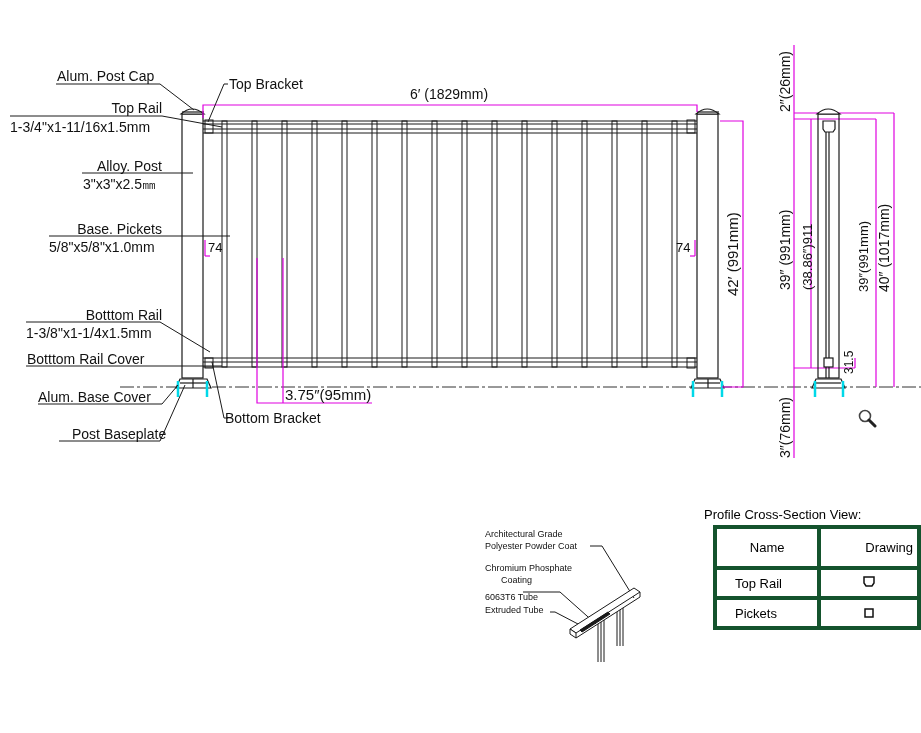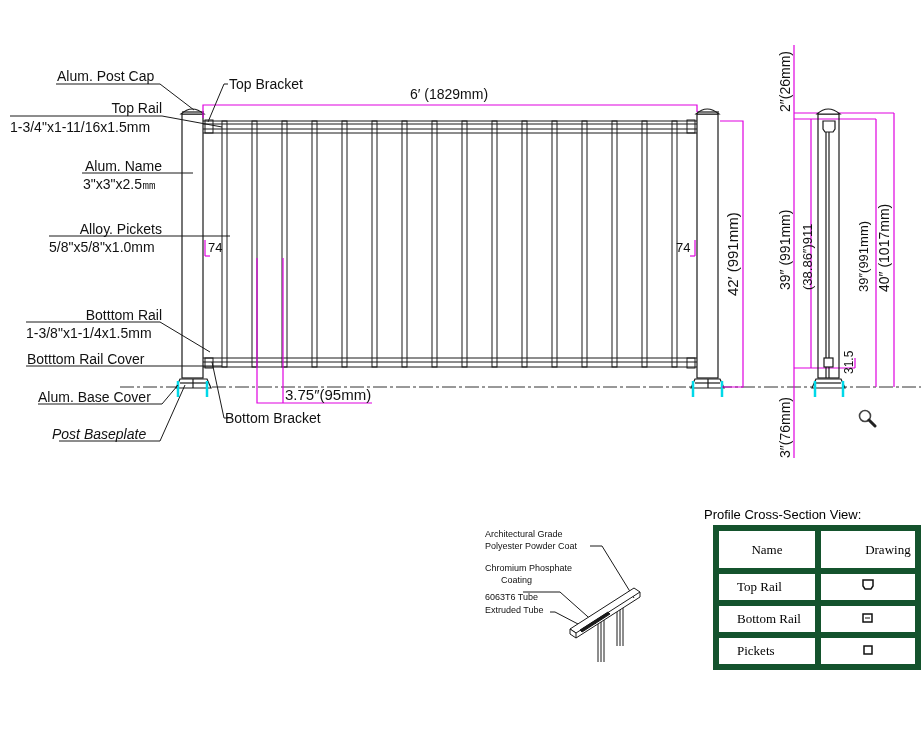--- a/index.html
+++ b/index.html
@@ -6,21 +6,21 @@
   body { width:921px; height:733px; position:relative; overflow:hidden;
          font-family:"Liberation Sans", sans-serif; color:#000; }
   #canvas { position:absolute; left:0; top:0; width:921px; height:733px; }
   .lbl { position:absolute; font-size:14px; line-height:16px; white-space:nowrap; color:#111; }
   .lbl.r { text-align:right; }
   .dim { position:absolute; font-size:14px; color:#111; white-space:nowrap; }
   .vert { transform-origin:left top; transform:rotate(-90deg); }
   .small { position:absolute; font-size:9px; line-height:11px; color:#111; white-space:nowrap; }
   .pct-title { position:absolute; left:704px; top:507px; font-size:13px; }
   table.pcs { position:absolute; left:713px; top:525px; border-collapse:collapse; font-size:13px; }
-  table.pcs td { border:6px solid #14532d; padding:0;font-family:Liberation Serif, serif; }
+  table.pcs td { border:4px solid #14532d; padding:0; }
   .zoom-btn { position:absolute; left:857px; top:408px; width:20px; height:20px; cursor:pointer; }
 </style>
 </head>
 <body>
 
 <svg id="canvas" viewBox="0 0 921 733" xmlns="http://www.w3.org/2000/svg">
 
   <line x1="120" y1="387" x2="921" y2="387" stroke="#333" stroke-width="1" stroke-dasharray="14,3,3,3"></line>
 
   <g stroke="#1a1a1a" fill="none" stroke-width="1.2">
@@ -149,30 +149,30 @@
     <line x1="617" y1="612" x2="617" y2="646"></line>
     <line x1="620" y1="610" x2="620" y2="646"></line>
     <line x1="623" y1="608" x2="623" y2="646"></line>
   </g>
 </svg>
 
 <div class="lbl" style="left:57px;top:68px;text-align:center;">Alum. Post Cap</div>
 <div class="lbl" style="left:229px;top:76px;">Top Bracket</div>
 <div class="lbl r" style="left:10px;top:100px;width:152px;">Top Rail</div>
 <div class="lbl" style="left:10px;top:119px;">1-3/4"x1-11/16x1.5mm</div>
-<div class="lbl r" style="left:60px;top:158px;width:102px;">Alum. Name</div>
+<div class="lbl r" style="left:60px;top:158px;width:102px;">Alloy. Post</div>
 <div class="lbl" style="left:83px;top:176px;">3"x3"x2.5㎜</div>
-<div class="lbl r" style="left:40px;top:221px;width:122px;">Alloy. Pickets</div>
+<div class="lbl r" style="left:40px;top:221px;width:122px;">Base. Pickets</div>
 <div class="lbl" style="left:49px;top:239px;">5/8"x5/8"x1.0mm</div>
 <div class="lbl r" style="left:40px;top:307px;width:122px;">Botttom Rail</div>
 <div class="lbl" style="left:26px;top:325px;">1-3/8"x1-1/4x1.5mm</div>
 <div class="lbl" style="left:27px;top:351px;">Botttom Rail Cover</div>
 <div class="lbl" style="left:38px;top:389px;">Alum. Base Cover</div>
 <div class="lbl" style="left:225px;top:410px;">Bottom Bracket</div>
-<div class="lbl" style="left:52px;top:426px;font-style:italic;">Post Baseplate</div>
+<div class="lbl" style="left:72px;top:426px;">Post Baseplate</div>
 
 <div class="dim" style="left:410px;top:86px;">6′ (1829mm)</div>
 <div class="dim" style="left:208px;top:240px;font-size:13px;">74</div>
 <div class="dim" style="left:676px;top:240px;font-size:13px;">74</div>
 <div class="dim vert" style="left:724px;top:296px;font-size:15px;">42′ (991mm)</div>
 <div class="dim" style="left:285px;top:386px;font-size:15px;">3.75″(95mm)</div>
 
 <div class="dim vert" style="left:777px;top:112px;font-size:14px;">2″(26mm)</div>
 <div class="dim vert" style="left:777px;top:290px;font-size:14px;">39″ (991mm)</div>
 <div class="dim vert" style="left:800px;top:290px;font-size:13px;">(38.86″)911</div>
@@ -197,29 +197,20 @@
   </tr>
   <tr>
     <td style="height:26px;padding-left:18px;">Top Rail</td>
     <td style="text-align:center;">
       <svg width="12" height="12" viewBox="0 0 12 12">
             <path d="M1 1 H11 V7 L9 10 H3 L1 7 Z" fill="none" stroke="#111" stroke-width="1.5"></path>
           </svg>
     </td>
   </tr>
   <tr>
-    <td style="height:26px;padding-left:18px;">Bottom Rail</td>
-    <td style="text-align:center;">
-      <svg width="11" height="10" viewBox="0 0 11 10">
-            <rect x="1" y="1" width="9" height="8" fill="none" stroke="#111" stroke-width="1.5"></rect>
-            <line x1="3" y1="5" x2="8" y2="5" stroke="#111"></line>
-          </svg>
-    </td>
-  </tr>
-  <tr>
     <td style="height:26px;padding-left:18px;">Pickets</td>
     <td style="text-align:center;">
       <svg width="10" height="10" viewBox="0 0 10 10">
             <rect x="1" y="1" width="8" height="8" fill="none" stroke="#111" stroke-width="1.5"></rect>
           </svg>
     </td>
   </tr>
 </tbody>
   </table>
 

